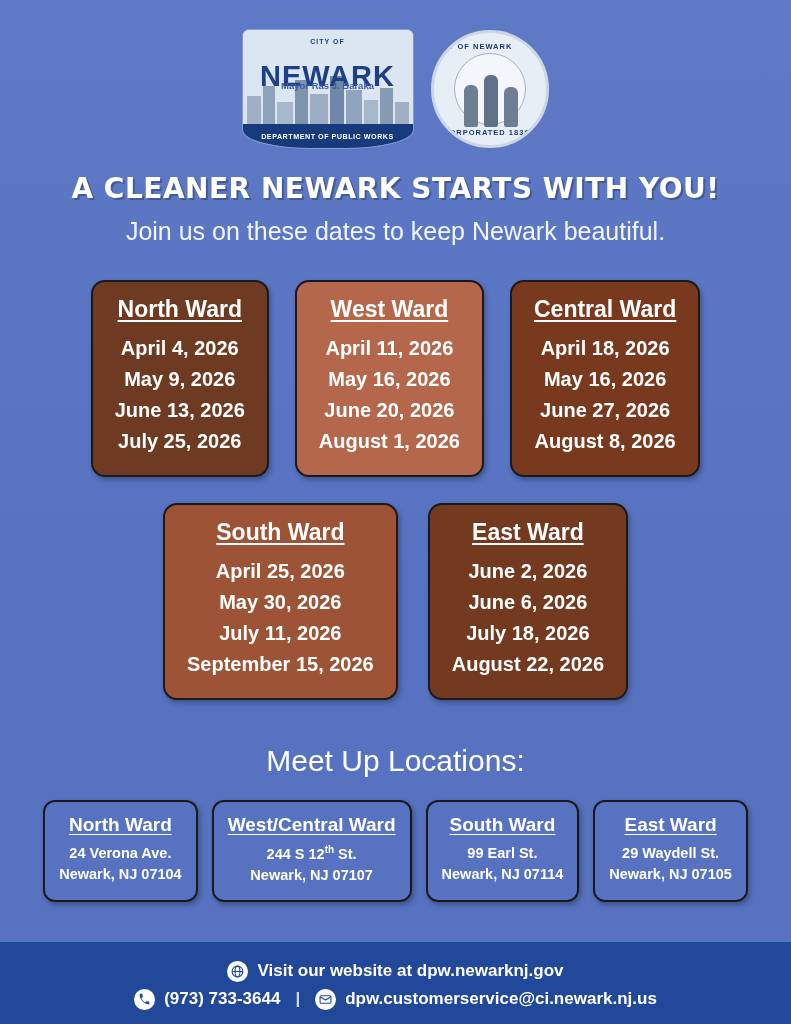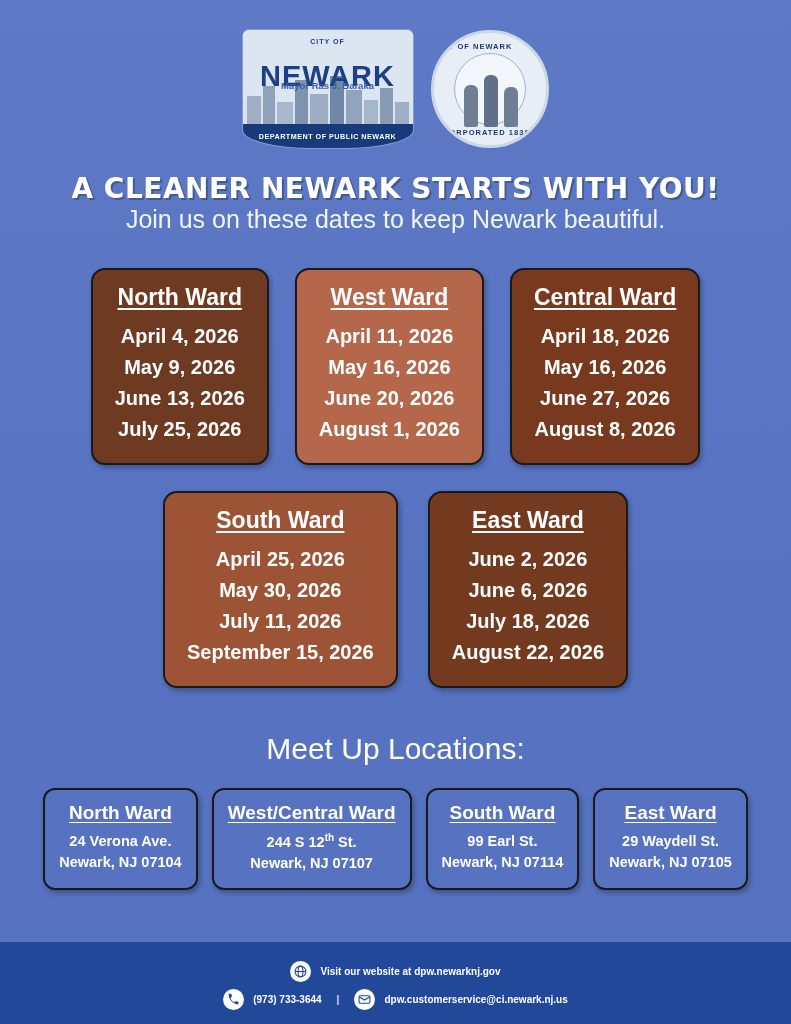--- a/index.html
+++ b/index.html
@@ -94,21 +94,21 @@
     text-align: center;
     color: #ffffff;
     font-size: 28px;
     font-weight: 900;
     letter-spacing: 0.5px;
     font-family: "DejaVu Sans", sans-serif;
     text-shadow: 2px 2px 0 rgba(0,0,0,.25);
     transform: scaleX(1.0);
   }
   .subhead {
-    margin-top: 0;
+    margin-top: 12px;
     text-align: center;
     color: #f2f5fb;
     font-size: 25px;
     font-weight: 400;
   }
 
   
   .ward-row {
     display: flex;
     justify-content: center;
@@ -186,21 +186,21 @@
     height: 82px;
     background: #22489a;
     color: #ffffff;
     display: flex;
     flex-direction: column;
     align-items: center;
     justify-content: center;
     gap: 7px;
     padding-top: 4px;
   }
-  .f-line { display: flex; align-items: center; gap: 9px; font-size: 10px; font-weight: bold; }
+  .f-line { display: flex; align-items: center; gap: 9px; font-size: 17px; font-weight: bold; }
   .f-sep { opacity: .8; margin: 0 6px; }
   .ico {
     display: inline-flex; align-items: center; justify-content: center;
     width: 21px; height: 21px; border-radius: 50%;
     background: #ffffff; color: #22489a;
   }
   .ico svg { width: 13px; height: 13px; display: block; }
 </style>
 </head>
 <body>
@@ -219,21 +219,21 @@
         <rect x="87" y="4" width="14" height="48" fill="#6f88a7"></rect>
         <rect x="103" y="18" width="16" height="34" fill="#91a4bd"></rect>
         <rect x="121" y="28" width="14" height="24" fill="#a6b6cb"></rect>
         <rect x="137" y="16" width="13" height="36" fill="#879bb5"></rect>
         <rect x="152" y="30" width="14" height="22" fill="#9fb0c6"></rect>
       </svg>
       <div class="city-small">CITY OF</div>
       <div class="name">NEWARK</div>
       <div class="mayor">Mayor Ras J. Baraka</div>
       <div class="bar">
-        <span>DEPARTMENT OF PUBLIC NEWARK</span>
+        <span>DEPARTMENT OF PUBLIC WORKS</span>
       </div>
     </div>
 
     <div class="seal">
       <div class="ring-text-top">CITY OF NEWARK</div>
       <div class="inner"></div>
       <div class="fig a"></div>
       <div class="fig b"></div>
       <div class="fig c"></div>
       <div class="ring-text-bottom">INCORPORATED 1836</div>

